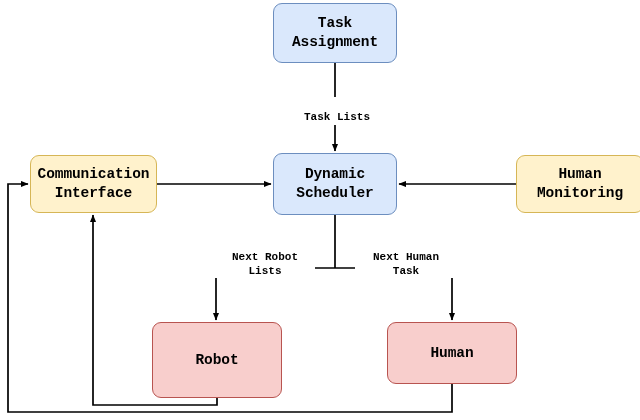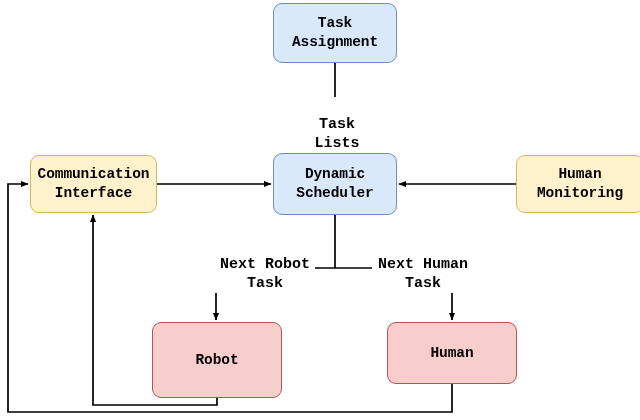--- a/index.html
+++ b/index.html
@@ -51,21 +51,21 @@
   .node-yellow {
     background: #fff2cc;
     border-color: #d6b656;
   }
   .node-red {
     background: #f8cecc;
     border-color: #b85450;
   }
   .edge-label {
     position: absolute;
-    font-size: 15px;
+    font-size: 11px;
     font-weight: bold;
     color: #000000;
     text-align: center;
     line-height: 1.25;
     white-space: pre-line;
     background: #ffffff;
     padding: 0 2px;
   }
 </style>
 </head>
@@ -125,21 +125,21 @@
   <div class="node node-red" style="left:387px; top:322px; width:130px; height:62px;">
     <span>Human</span>
   </div>
 
   <div class="edge-label" style="left:299px; top:97px; width:72px;">
     <span>Task Lists</span>
   </div>
 
   <div class="edge-label" style="left:215px; top:237px; width:96px;">
     <span>Next Robot
-Task</span>
+Lists</span>
   </div>
 
-  <div class="edge-label" style="left:372px; top:237px; width:98px;">
+  <div class="edge-label" style="left:355px; top:237px; width:98px;">
     <span>Next Human
 Task</span>
   </div>
 
 </div>
 
 </body></html>

